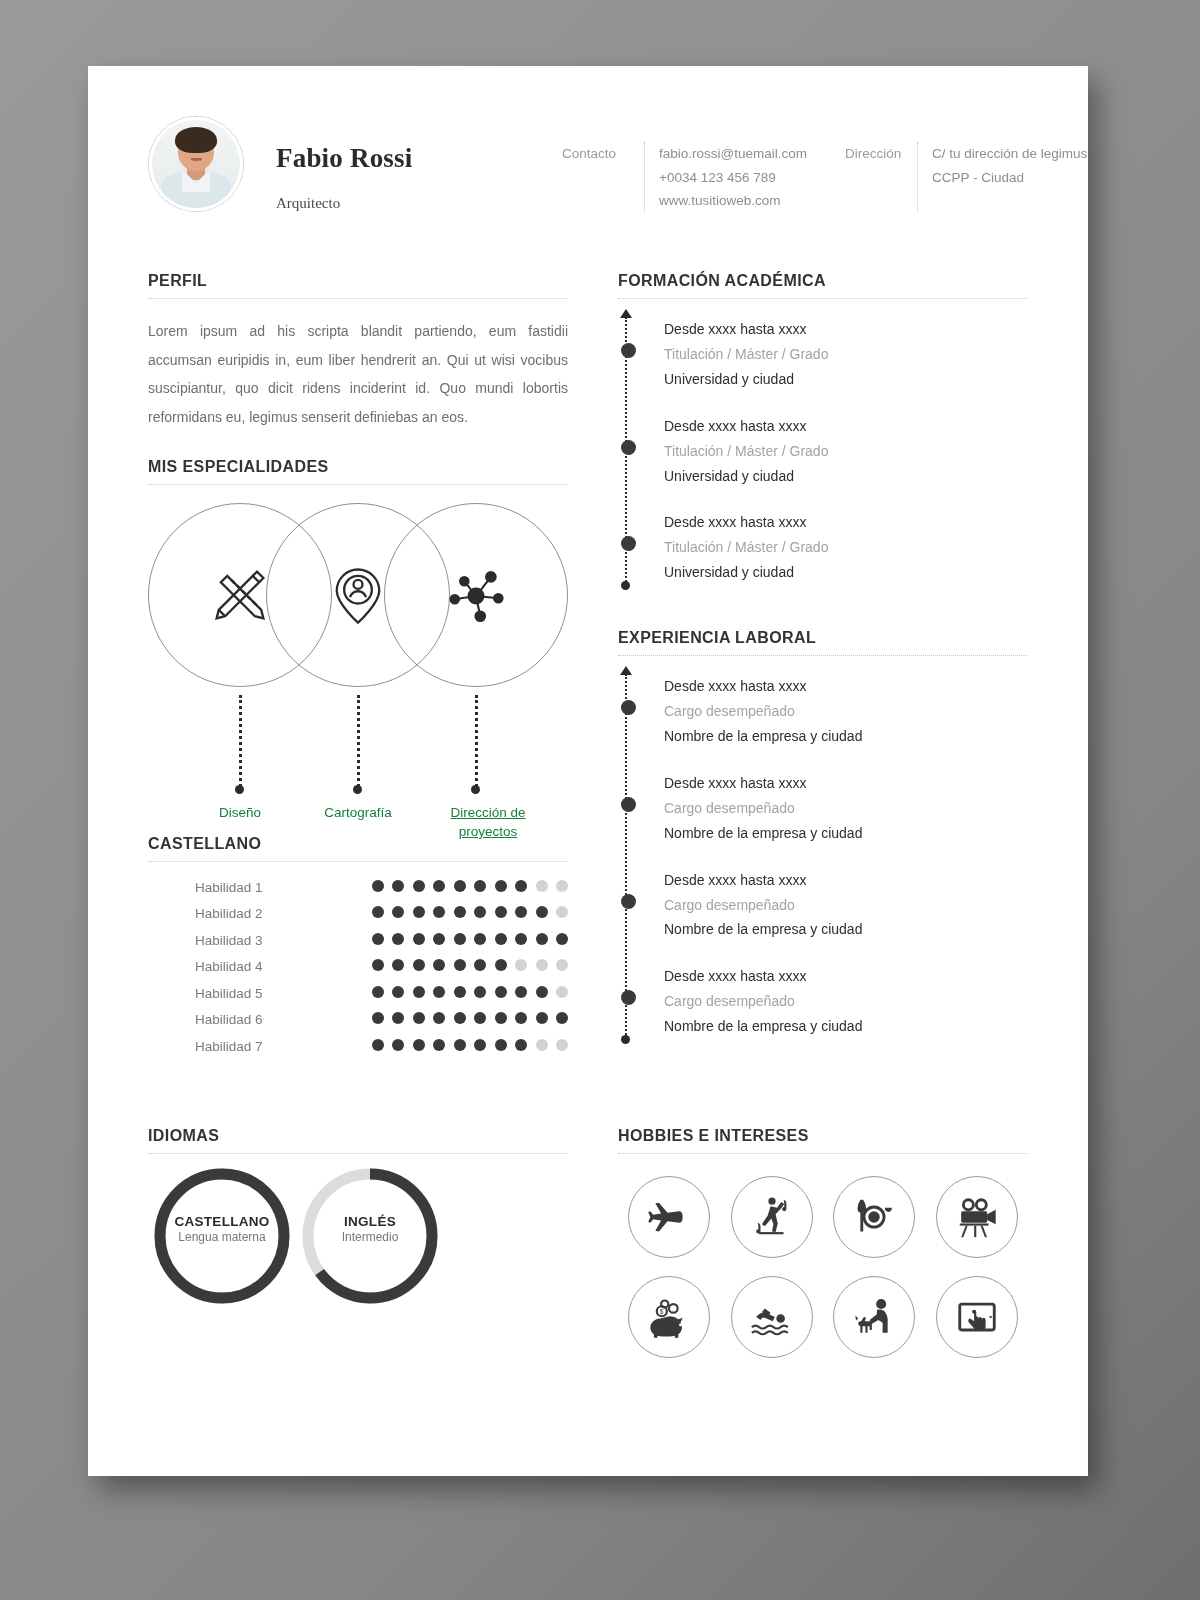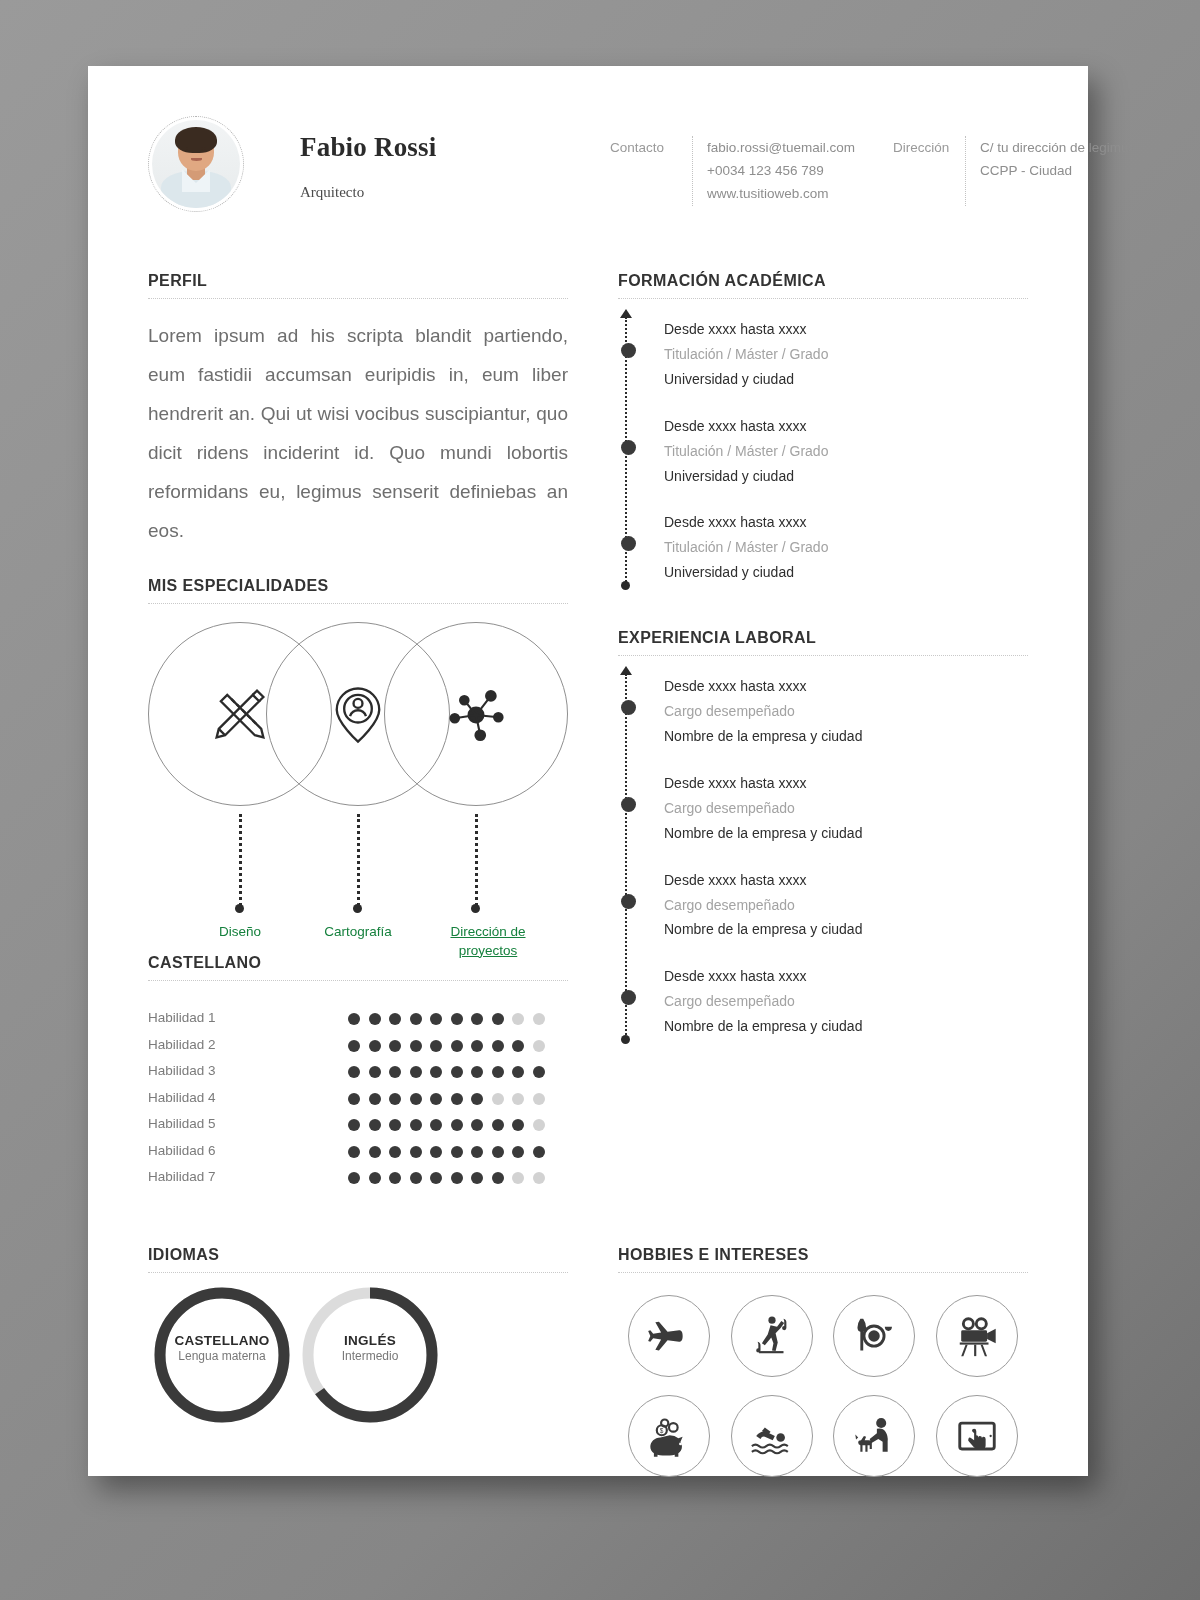--- a/index.html
+++ b/index.html
@@ -14,21 +14,21 @@
   }
   #page {
     position: absolute;
     left: 88px; top: 66px;
     width: 1000px; height: 1410px;
     background: #ffffff;
     box-shadow: 10px 14px 26px rgba(0,0,0,0.38);
   }
 
   
-  .header { position: relative; padding: 46px 60px 0 60px; display: flex; align-items: flex-start; gap: 24px; }
+  .header { position: relative; padding: 46px 60px 0 60px; display: flex; align-items: flex-end; }
   .avatar-wrap {
     width: 96px; height: 96px; border-radius: 50%;
     border: 1px dotted #b0b0b0; padding: 3px;
     flex: 0 0 auto; margin-top: 4px;
   }
   .avatar {
     width: 100%; height: 100%; border-radius: 50%;
     overflow: hidden; position: relative;
     background: linear-gradient(#f2f4f5,#e7ebec);
   }
@@ -66,21 +66,21 @@
   .colL { width: 420px; flex: 0 0 420px; }
   .colR { flex: 1; margin-left: 50px; }
 
   .sec-title {
     font-size: 16px; font-weight: bold; color: #333; letter-spacing: .4px;
     padding-bottom: 8px;
   }
   .sec-rule { border-bottom: 1px dotted #c9c9c9; margin-bottom: 18px; }
 
   .profile-text {
-    font-size: 19px; line-height: 2.05; color: #6e6e6e; text-align: justify;
+    font-size: 14px; line-height: 2.05; color: #6e6e6e; text-align: justify;
   }
 
   
   .spec-wrap { position: relative; height: 320px; margin-top: 4px; }
   .venn { position: relative; height: 184px; }
   .vcircle {
     position: absolute; top: 0; width: 184px; height: 184px;
     border: 1px solid #8f8f8f; border-radius: 50%;
   }
   .vcircle.c1 { left: 0px; } .vcircle.c2 { left: 118px; } .vcircle.c3 { left: 236px; }
@@ -90,21 +90,21 @@
     border-left: 3px dotted #2b2b2b; }
   .stem.s1 { left: 91px; } .stem.s2 { left: 209px; } .stem.s3 { left: 327px; }
   .stem-dot { position:absolute; top:282px; width:9px; height:9px; border-radius:50%; background:#2b2b2b;}
   .stem-dot.d1{left:87px;} .stem-dot.d2{left:205px;} .stem-dot.d3{left:323px;}
   .spec-label { position: absolute; top: 300px; width: 130px; text-align: center;
     font-size: 13.5px; color: #15803d; line-height: 1.42; }
   .spec-label.l1 { left: 27px; } .spec-label.l2 { left: 145px; } .spec-label.l3 { left: 275px; text-decoration: underline; }
 
   
   .skills { margin-top: 10px; }
-  .skill-row { display: flex; align-items: flex-end; height: 26.5px; }
+  .skill-row { display: flex; align-items: flex-start; height: 26.5px; margin-left: 47px; }
   .skill-name { width: 200px; font-size: 13.5px; color: #7b7b7b; }
   .dots { display: flex; gap: 8.5px; }
   .dot { width: 12px; height: 12px; border-radius: 50%; background: #3a3a3a; }
   .dot.off { background: #d2d2d2; }
 
   
   .timeline { position: relative; padding-left: 46px; margin-top: 4px; }
   .tl-axis { position: absolute; left: 7px; top: 0; bottom: 0; width: 0;
     border-left: 2px dotted #2b2b2b; }
   .tl-arrow { position: absolute; left: 2px; top: -8px; width: 0; height: 0;

